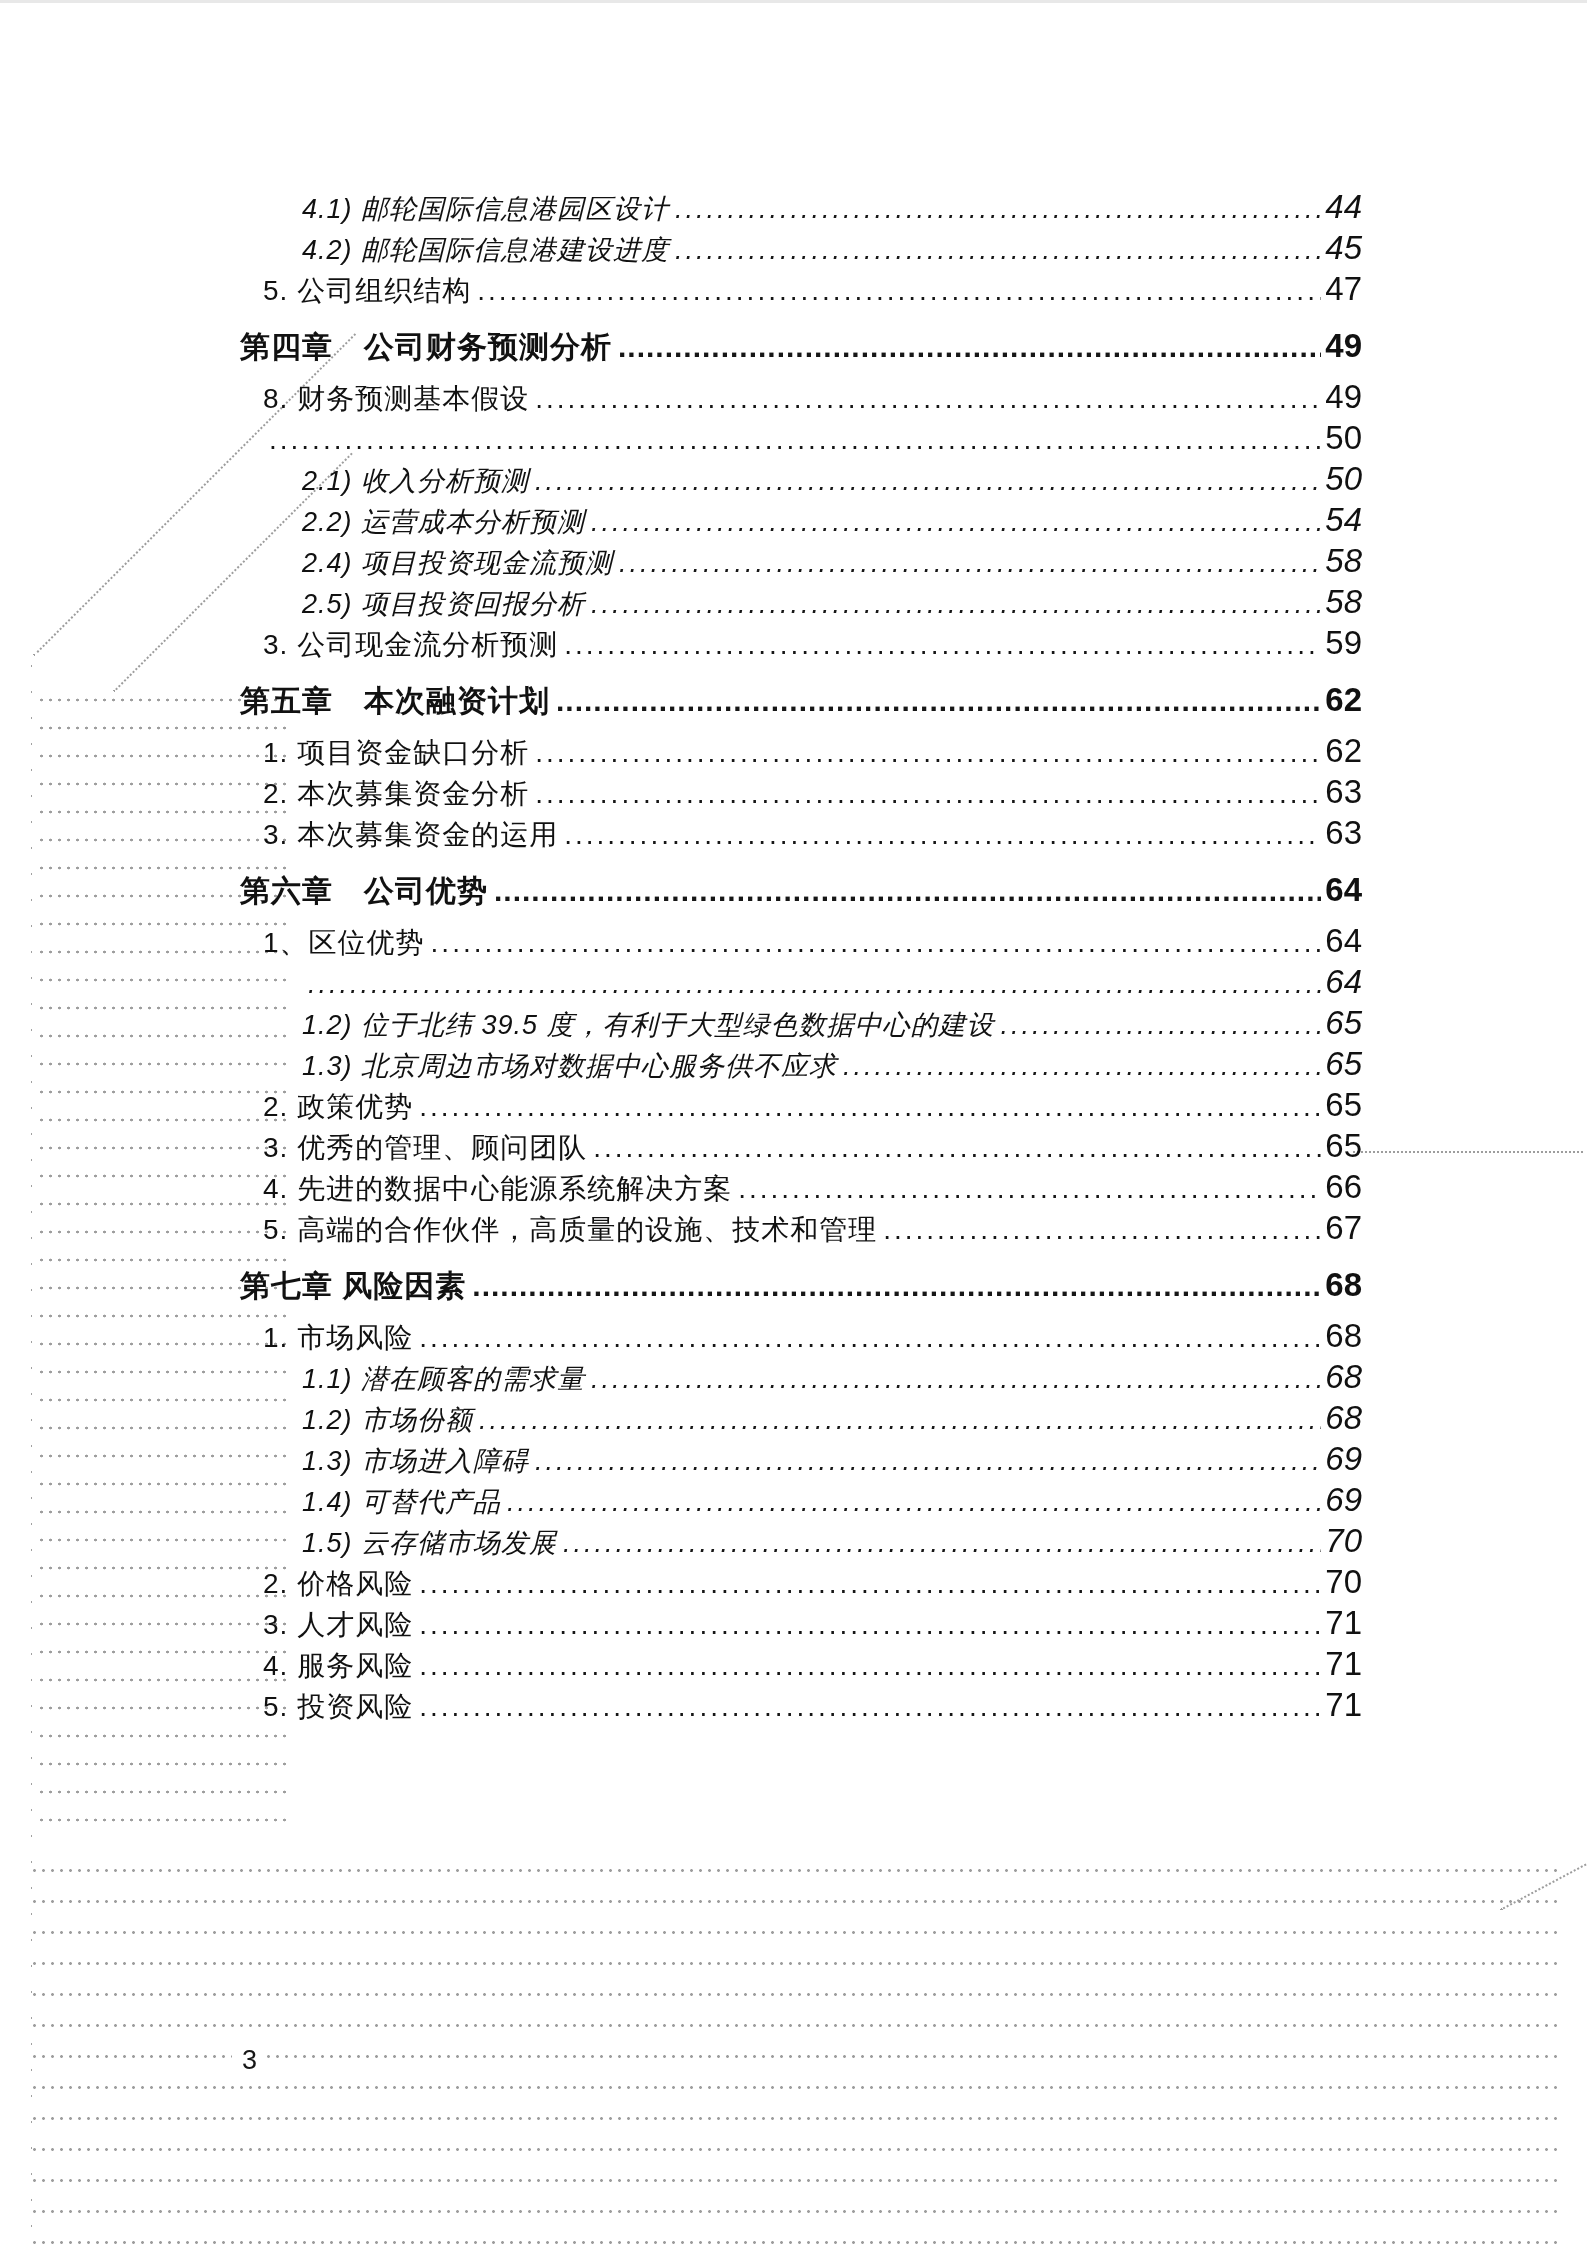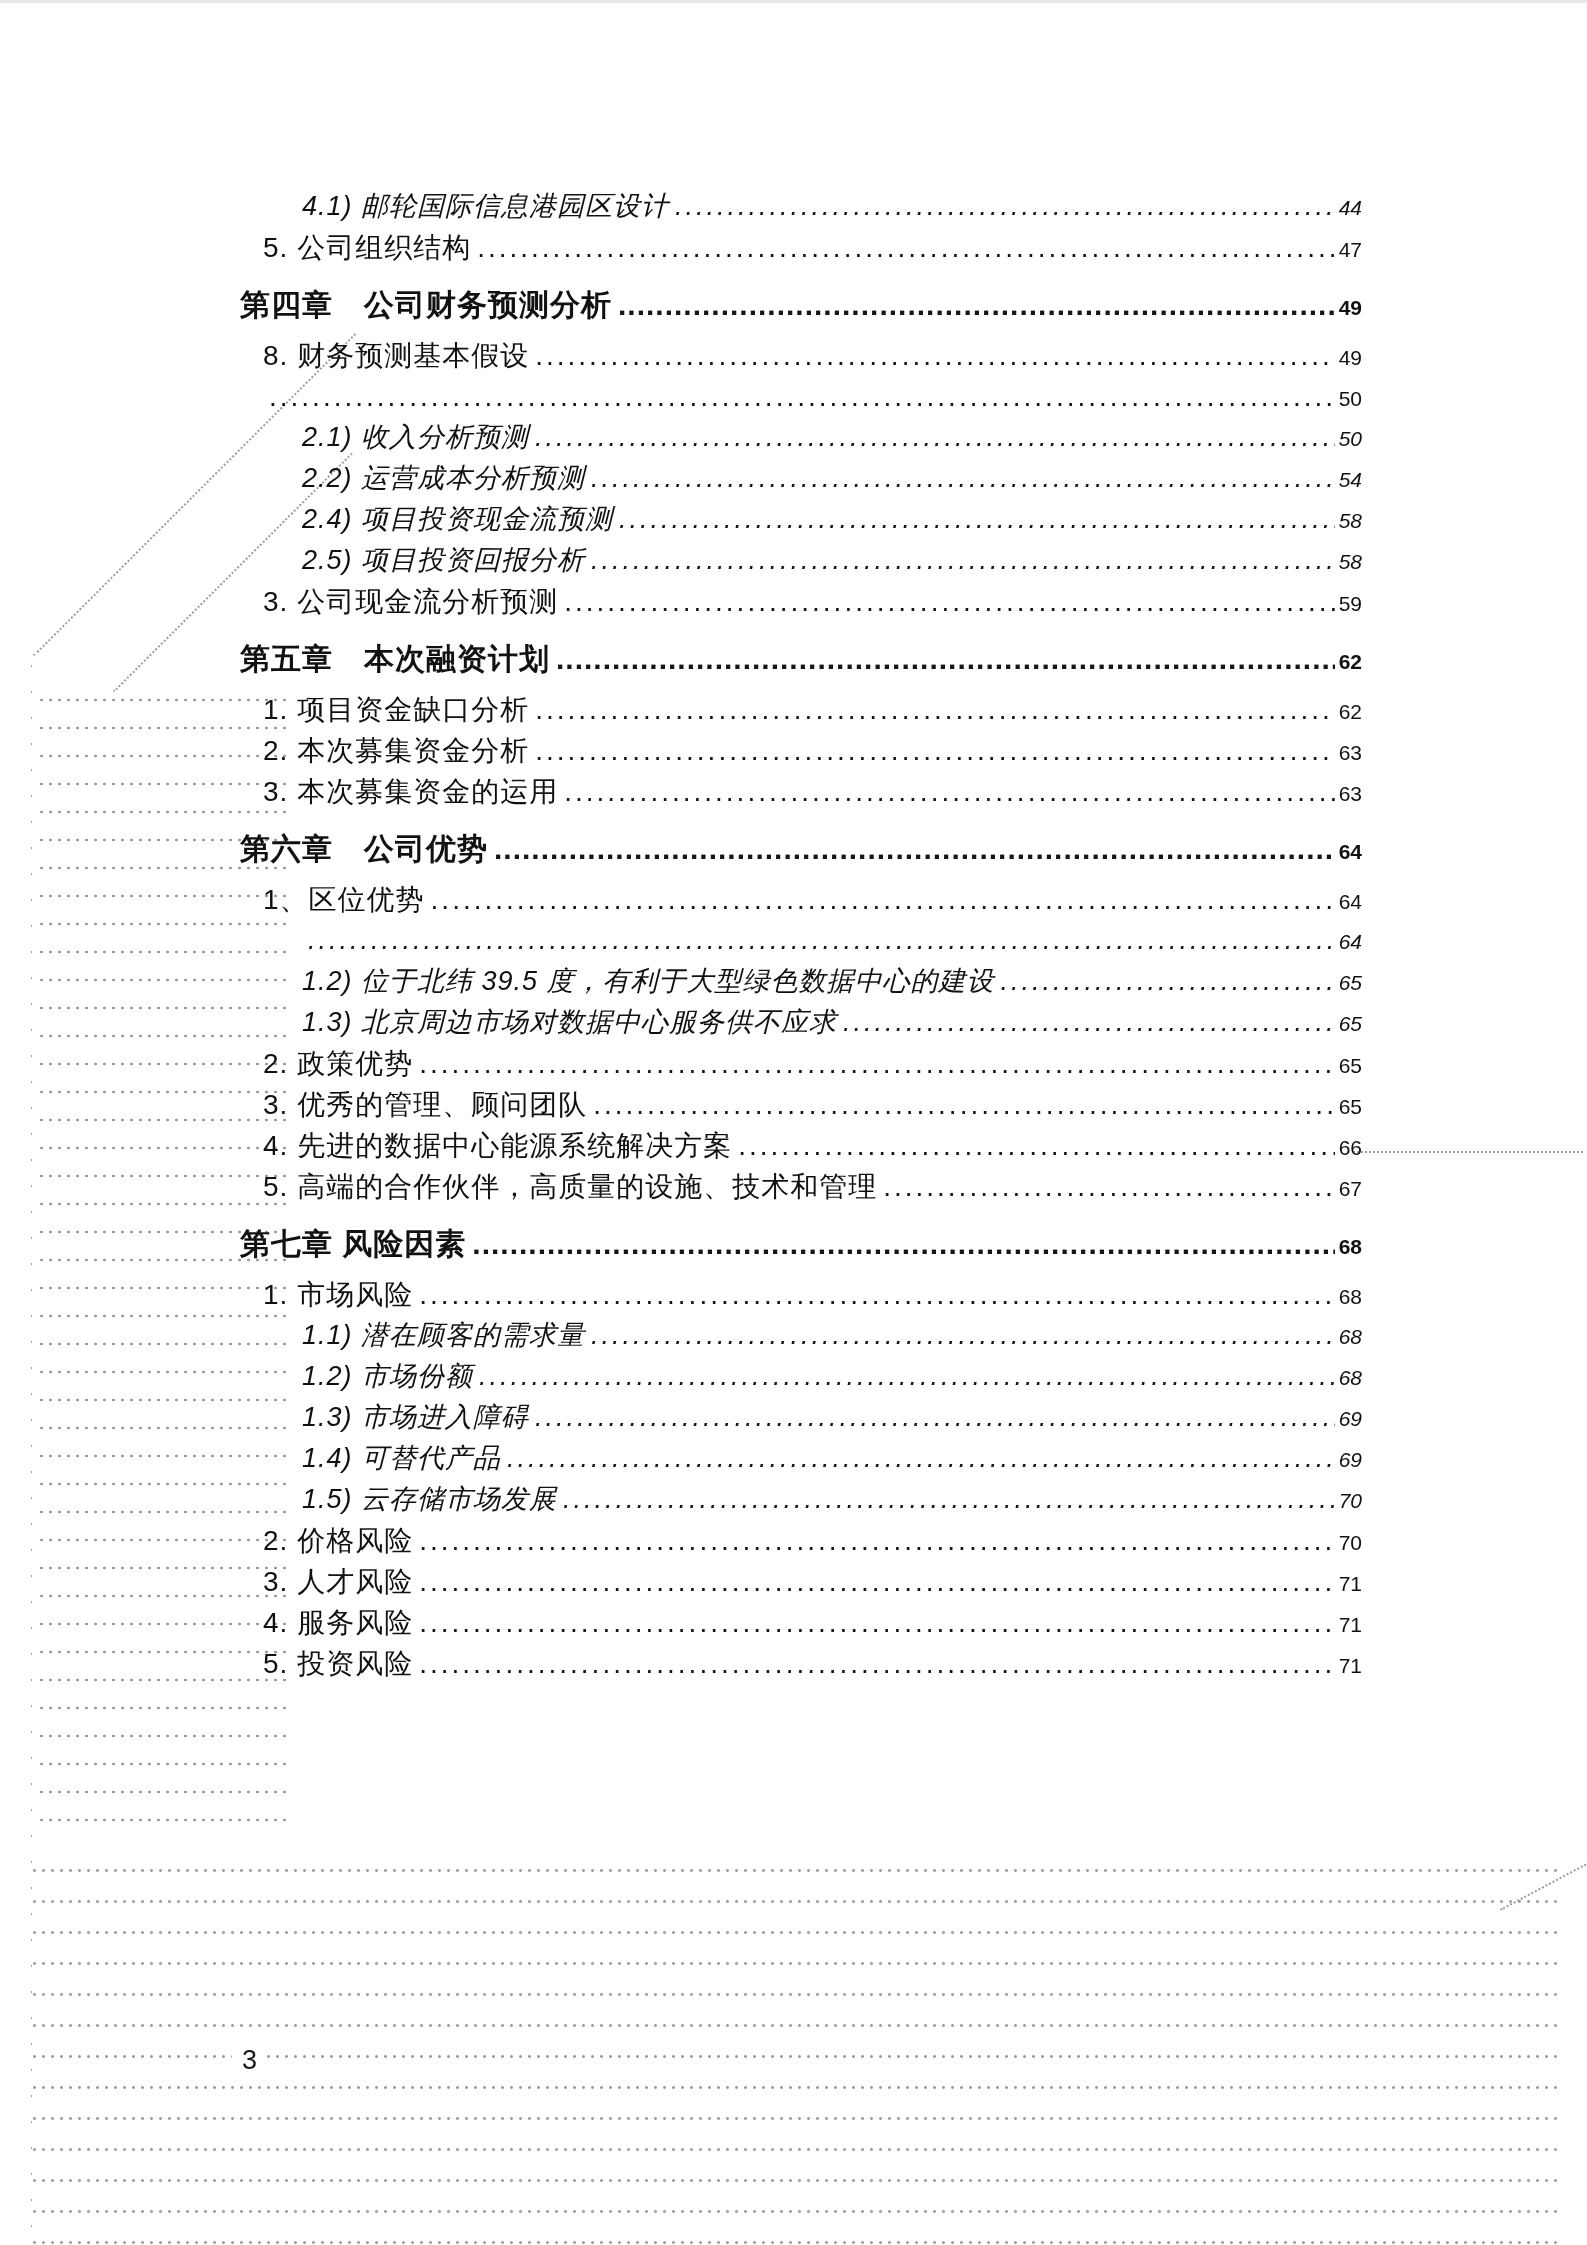--- a/index.html
+++ b/index.html
@@ -49,21 +49,21 @@
     overflow: hidden;
     white-space: nowrap;
     min-width: 10px;
     margin: 0 4px 0 6px;
     letter-spacing: 3px;
     color: #161616;
   }
   .toc-row .leader::after {
     content: "........................................................................................................................................................................";
   }
-  .toc-row .toc-page { flex: 0 0 auto; font-size: 21px; }
+  .toc-row .toc-page { flex: 0 0 auto; font-size: 33px; }
 
   .toc-row.level-1 { padding-left: 23px; }
   .toc-row.level-2 { padding-left: 62px; font-style: italic; font-size: 27px; }
   .toc-row.level-2 .toc-page { font-style: italic; }
 
   .toc-row.chapter {
     padding-left: 0;
     font-weight: bold;
     font-size: 30px;
     margin-top: 16px;
@@ -98,20 +98,25 @@
   <div class="artifact dotted-seg diag-b"></div>
   <div class="artifact dotted-seg seg-right-mid"></div>
   <div class="artifact dotted-seg diag-br"></div>
 
   <div class="toc" id="toc">
       <div class="toc-row level-2">
       <span class="toc-text">4.1) 邮轮国际信息港园区设计</span>
       <span class="leader"></span>
       <span class="toc-page">44</span>
     </div>
+      <div class="toc-row level-2">
+      <span class="toc-text">4.2) 邮轮国际信息港建设进度</span>
+      <span class="leader"></span>
+      <span class="toc-page">45</span>
+    </div>
       <div class="toc-row level-1">
       <span class="toc-text">5. 公司组织结构</span>
       <span class="leader"></span>
       <span class="toc-page">47</span>
     </div>
       <div class="toc-row chapter">
       <span class="toc-text">第四章　公司财务预测分析</span>
       <span class="leader"></span>
       <span class="toc-page">49</span>
     </div>

